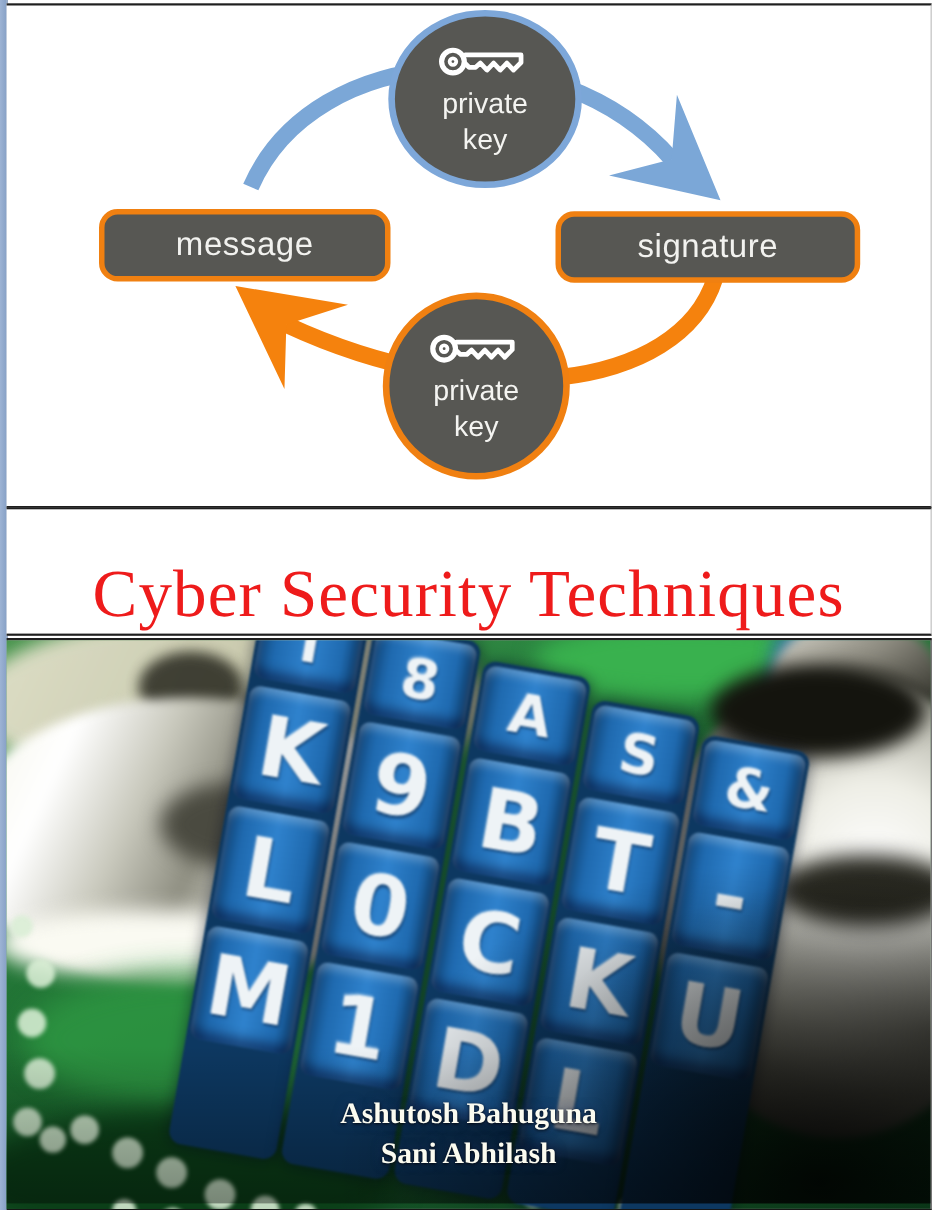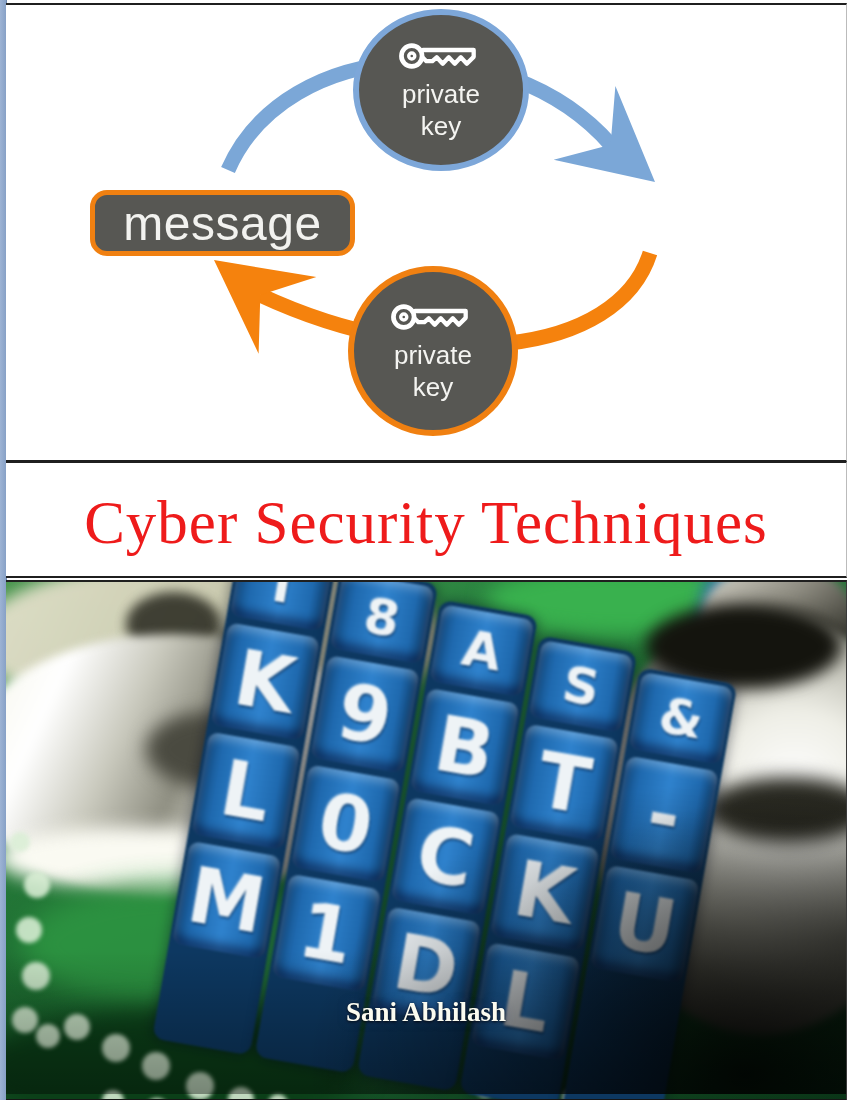--- a/index.html
+++ b/index.html
@@ -5,30 +5,30 @@
   html,body{margin:0;padding:0;background:#ffffff;}
   .page{position:relative;width:850px;height:1100px;background:#ffffff;overflow:hidden;
         font-family:"Liberation Sans",sans-serif;}
   
   .left-strip{position:absolute;left:0;top:0;width:6px;height:1100px;
               background:linear-gradient(90deg,#9db3d4,#87a1c6);border-right:1px solid #6b85ab;}
   
   .sec{position:absolute;left:6px;width:840px;background:#fff;border-right:1px solid #bbbbbb;}
   .sec-diagram{top:3px;height:455px;border-top:2px solid #1f1f1f;border-bottom:2px solid #1f1f1f;}
   .sec-title{top:461px;height:113px;border-top:2px solid #1f1f1f;border-bottom:2px solid #1f1f1f;
-             display:flex;justify-content:center;align-items:center;}
+             display:flex;justify-content:center;align-items:flex-end;}
   .sec-photo{top:580px;height:517px;border-top:2px solid #1f1f1f;border-bottom:3px solid #151515;
              border-right:1px solid #3a3a3a;overflow:hidden;
              background:linear-gradient(160deg,#47944c 0%,#2b8440 22%,#1d6b30 50%,#145126 78%,#0a3517 100%);}
   
   .cycle-svg{position:absolute;left:0;top:0;}
   .node{position:absolute;background:#575753;color:#f2f2ef;display:flex;flex-direction:column;
         align-items:center;justify-content:center;text-align:center;}
   .node-circle{border-radius:50%;}
-  .node-pill{border-radius:17px;flex-direction:row;font-size:48px;letter-spacing:.5px;}
+  .node-pill{border-radius:17px;flex-direction:row;font-size:30px;letter-spacing:.5px;}
   .circle-private{left:347px;top:4px;width:164px;height:150px;border:6px solid #7da7d9;}
   .circle-public{left:342px;top:261px;width:158px;height:158px;border:6px solid #f08011;}
   .pill-message{left:84px;top:185px;width:255px;height:56px;border:5px solid #f08011;}
   .pill-signature{left:499px;top:187px;width:267px;height:55px;border:5px solid #f08011;}
   .node-label{font-size:26px;line-height:1.22;color:#f4f4f1;}
   .key-svg{display:block;margin:0 0 4px 0;}
   
   .book-title{margin-top:6px;font-family:"Liberation Serif",serif;font-size:61px;
               color:#ee1b1b;letter-spacing:1px;white-space:nowrap;}
   
@@ -113,20 +113,23 @@
           <path d="M 29 15 L 88 15 L 88 23 L 80 31 L 73 23.5 L 66 31 L 59 23.5 L 52 31 L 45 23.5 L 40 28 L 33 28 L 29 24" stroke-width="5"></path>
         </g>
       </svg>
       <div class="node-label">private</div>
       <div class="node-label">key</div>
     </div>
 
     <div class="node node-pill pill-message">
       <span>message</span>
     </div>
+    <div class="node node-pill pill-signature">
+      <span>signature</span>
+    </div>
   </div>
 
   <div class="sec sec-title">
     <div class="book-title">Cyber Security Techniques</div>
   </div>
 
   <div class="sec sec-photo">
     <div class="blob photo-top-metal"></div>
     <div class="blob dark-spot1"></div>
     <div class="blob dark-spot2"></div>
@@ -228,16 +231,17 @@
           </div>
           <div class="tile">
             <span>U</span>
           </div>
         </div>
       </div>
 
     <div class="vignette"></div>
 
     <div class="authors">
+        <div class="author-line">Ashutosh Bahuguna</div>
         <div class="author-line">Sani Abhilash</div>
       </div>
   </div>
 </div>
 
 </body></html>

